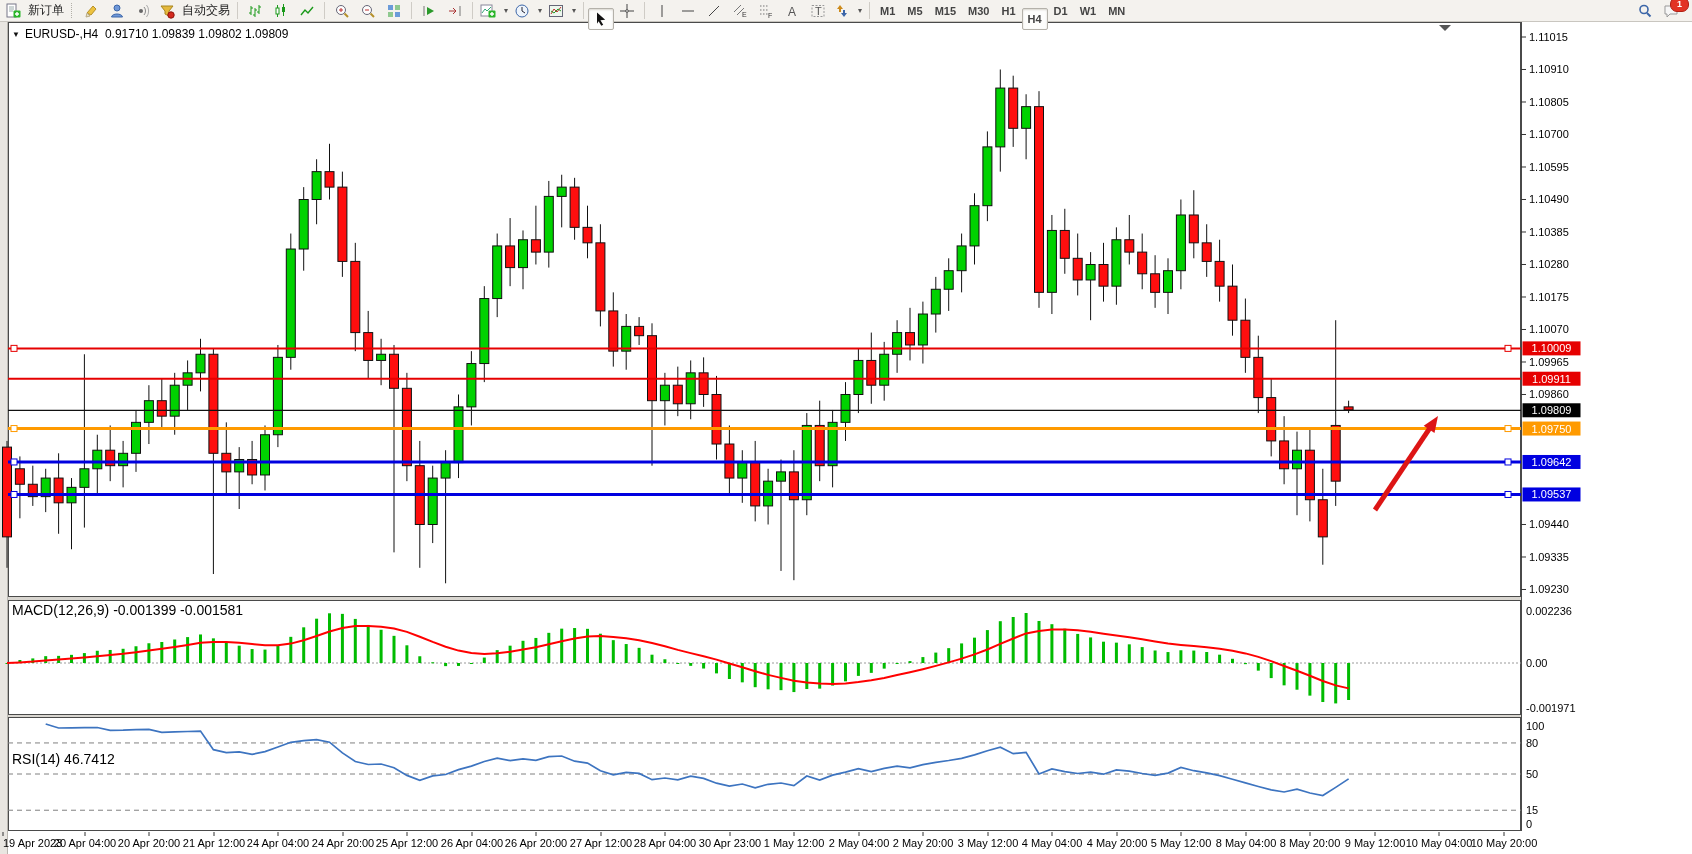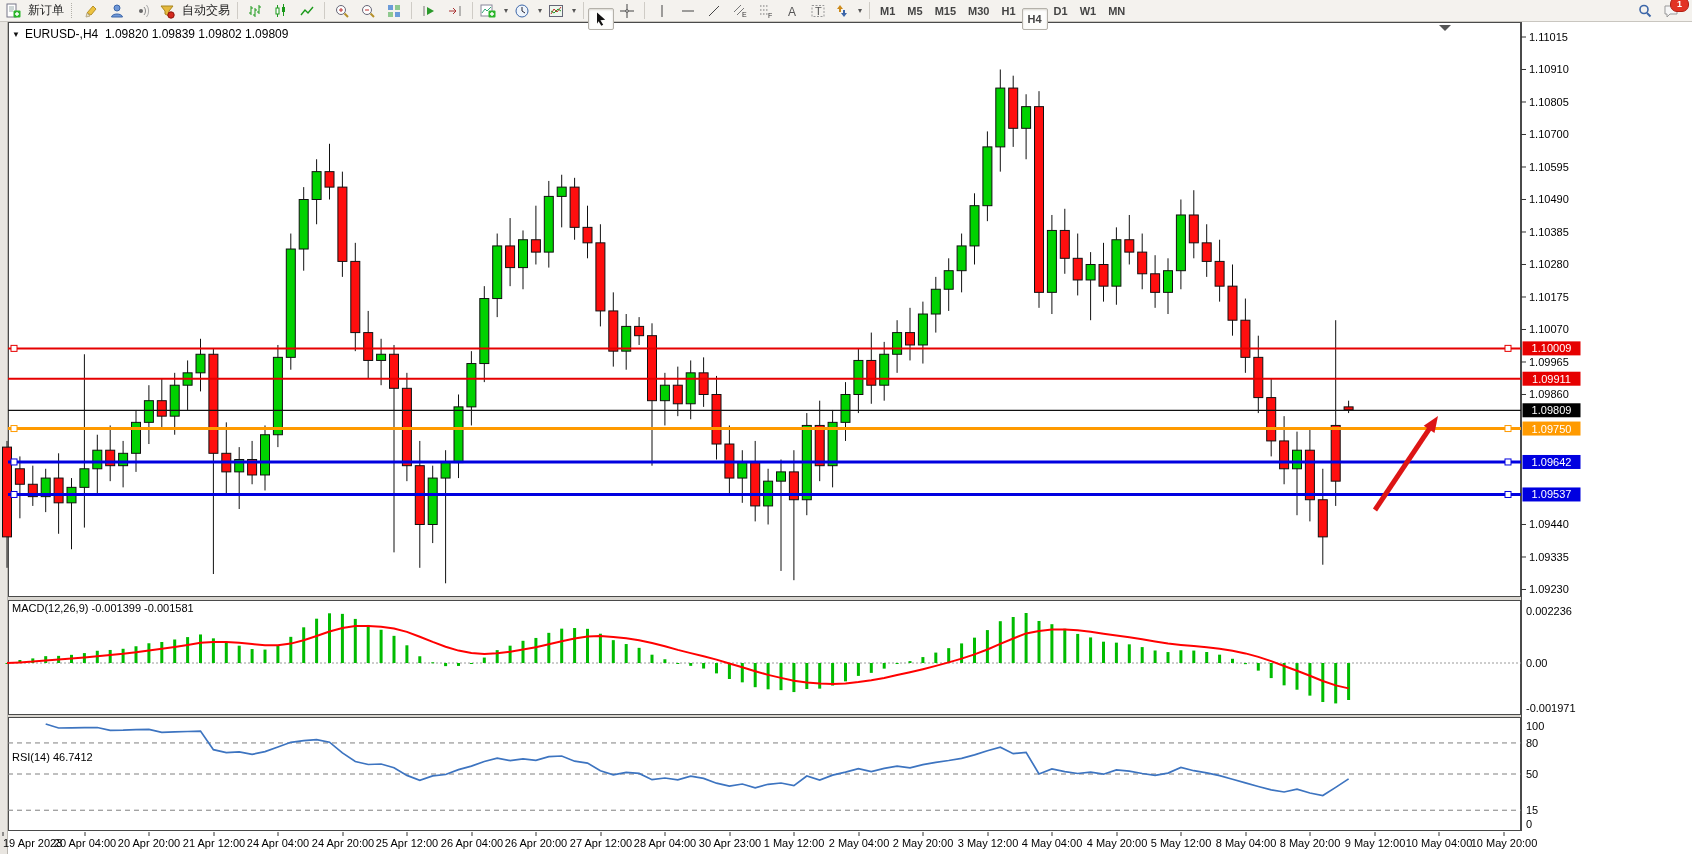--- a/index.html
+++ b/index.html
@@ -19,21 +19,21 @@
   .sep{width:1px;height:17px;background:#cfccc6;margin:0 4px;}
   .grip{width:2px;height:15px;border-left:1px dotted #b3b0a8;margin:0 4px;}
   .spacer{flex:1;}
   .badge{position:absolute;top:-4px;right:-6px;min-width:13px;height:13px;border-radius:7px;
          background:#e23324;color:#fff;font-size:9px;font-weight:bold;display:flex;
          align-items:center;justify-content:center;padding:0 2px;border:1px solid #b01e12;}
   
   .overlay{position:absolute;color:#000;white-space:nowrap;z-index:4;}
   .chart-title{left:12px;top:27px;font-size:12px;}
   .chart-title .dd{font-size:8px;vertical-align:1px;margin-right:5px;color:#111;}
-  .ind-label{font-size:11px;}
+  .ind-label{font-size:14px;}
   .left-strip{position:absolute;left:0;top:22px;width:8px;height:832px;background:#e9e6e1;
               border-right:1px solid #b9b6b0;box-sizing:border-box;}
   #chart-svg{position:absolute;left:0;top:0;z-index:1;}
 </style>
 </head>
 <body>
 
 <div id="app">
 
   <div class="toolbar">
@@ -762,18 +762,18 @@
         <text x="1375" y="847" fill="#000" text-anchor="middle">9 May 12:00</text>
         <line x1="1439" y1="832" x2="1439" y2="836" stroke="#333"></line>
         <text x="1439" y="847" fill="#000" text-anchor="middle">10 May 04:00</text>
         <line x1="1504" y1="832" x2="1504" y2="836" stroke="#333"></line>
         <text x="1504" y="847" fill="#000" text-anchor="middle">10 May 20:00</text>
       </g>
     </svg>
   <div class="left-strip"></div>
 
   <div class="overlay chart-title">
-    <span class="dd">▼</span><span>EURUSD-,H4</span>&nbsp;&nbsp;<span>1.09820 1.09839 1.09802 1.09809</span>
+    <span class="dd">▼</span><span>EURUSD-,H4</span>&nbsp;&nbsp;<span>0.91710 1.09839 1.09802 1.09809</span>
   </div>
   <div class="overlay ind-label" style="left:12px;top:602px;">MACD(12,26,9) -0.001399 -0.001581</div>
   <div class="overlay ind-label" style="left:12px;top:719px;margin-top:32px;">RSI(14) 46.7412</div>
 
 </div>
 
 </body></html>

